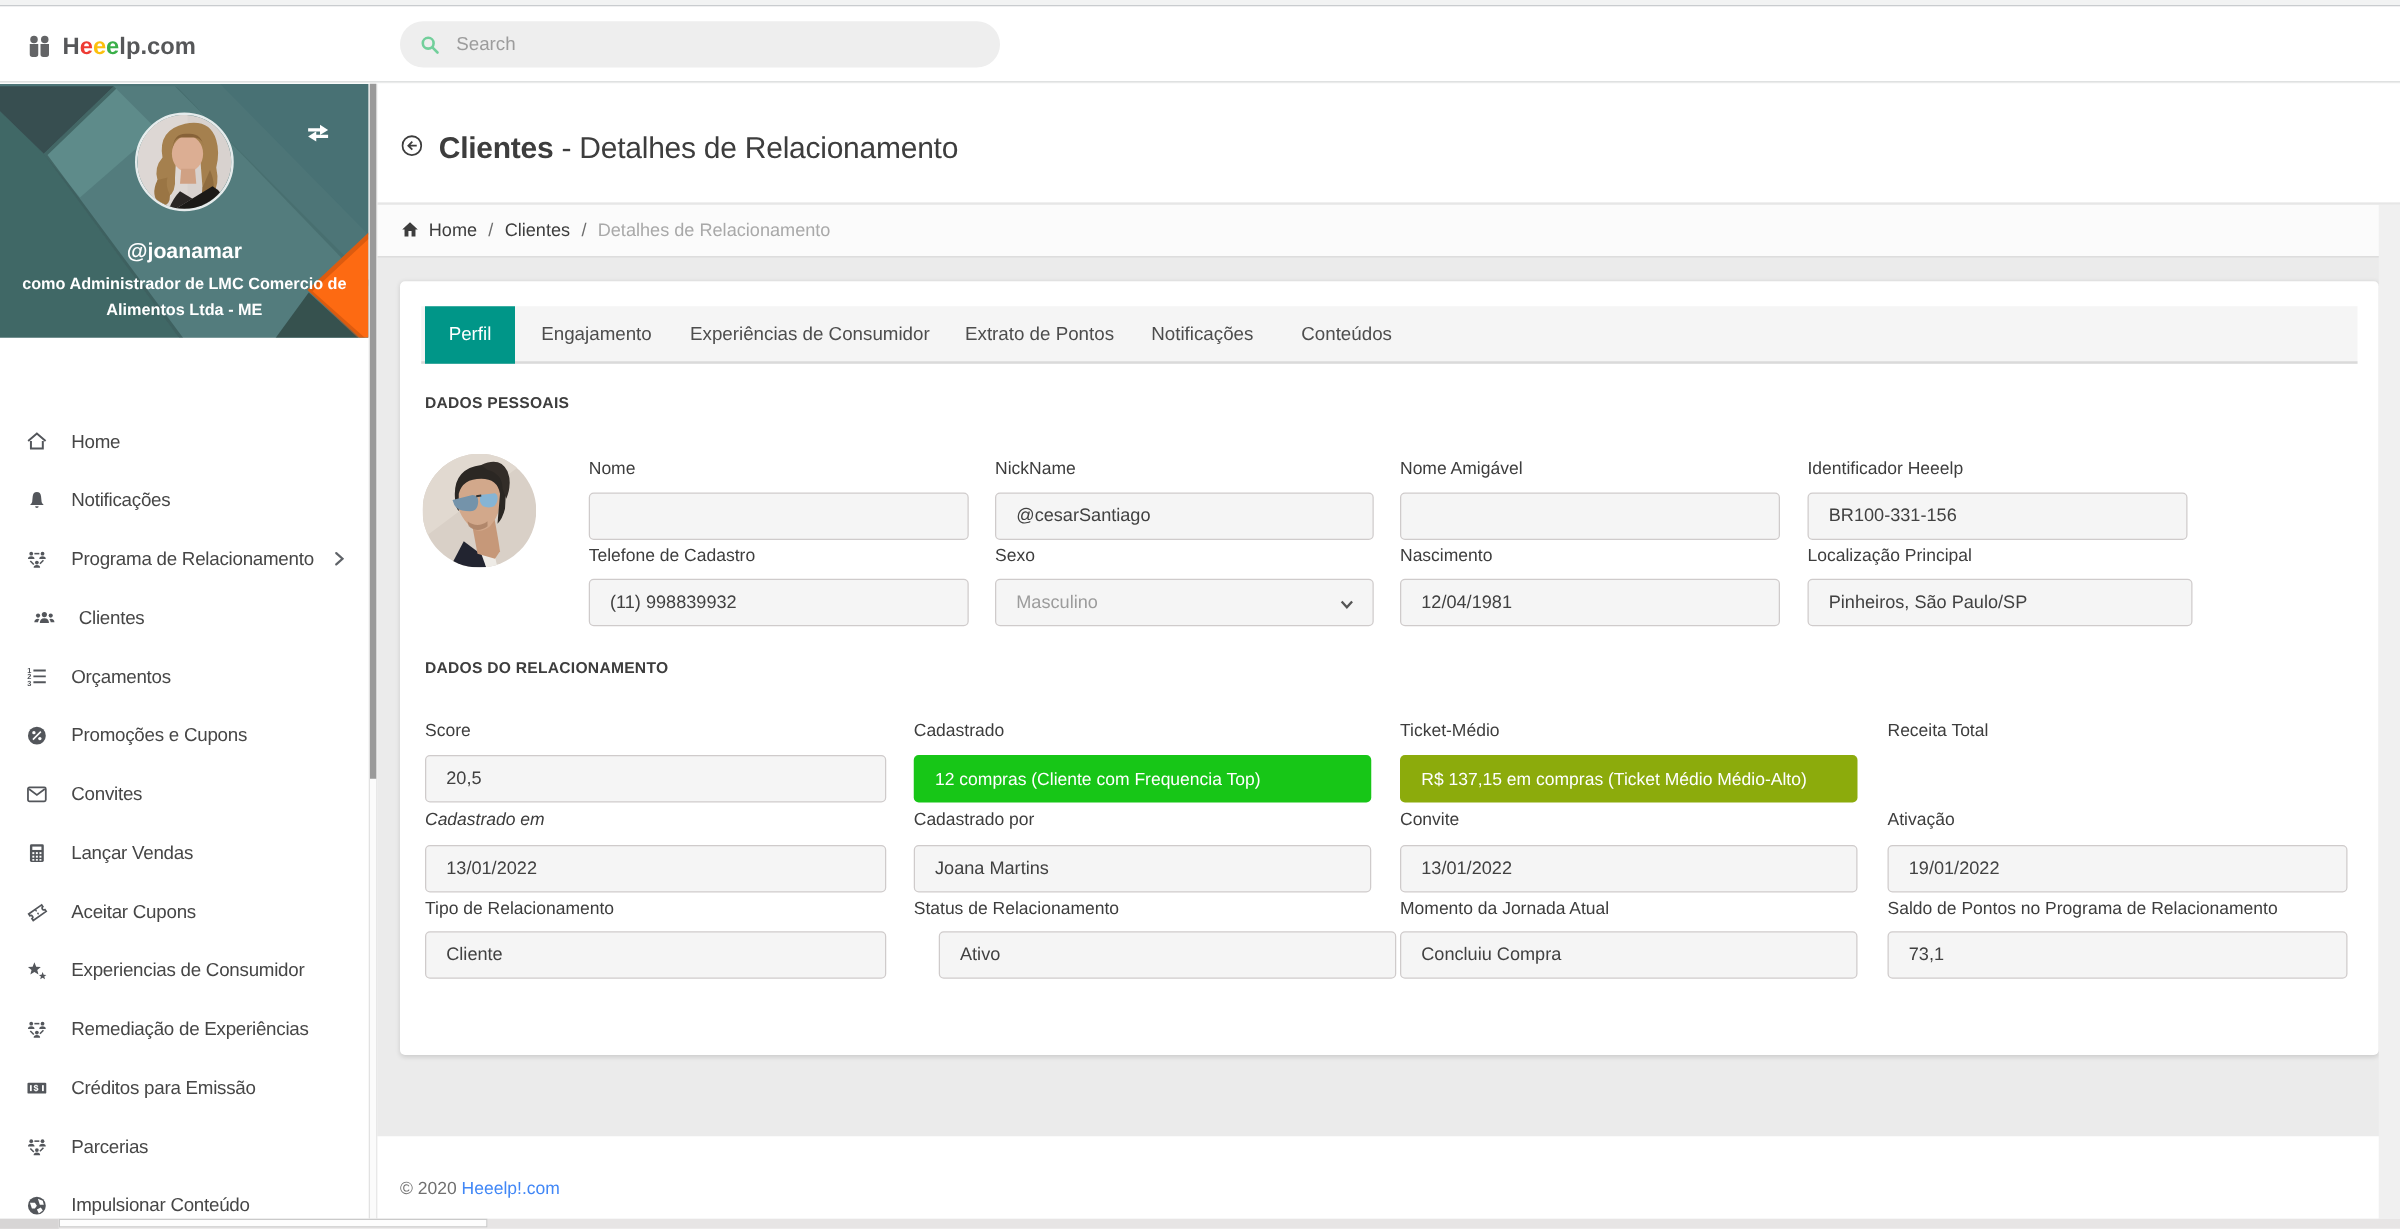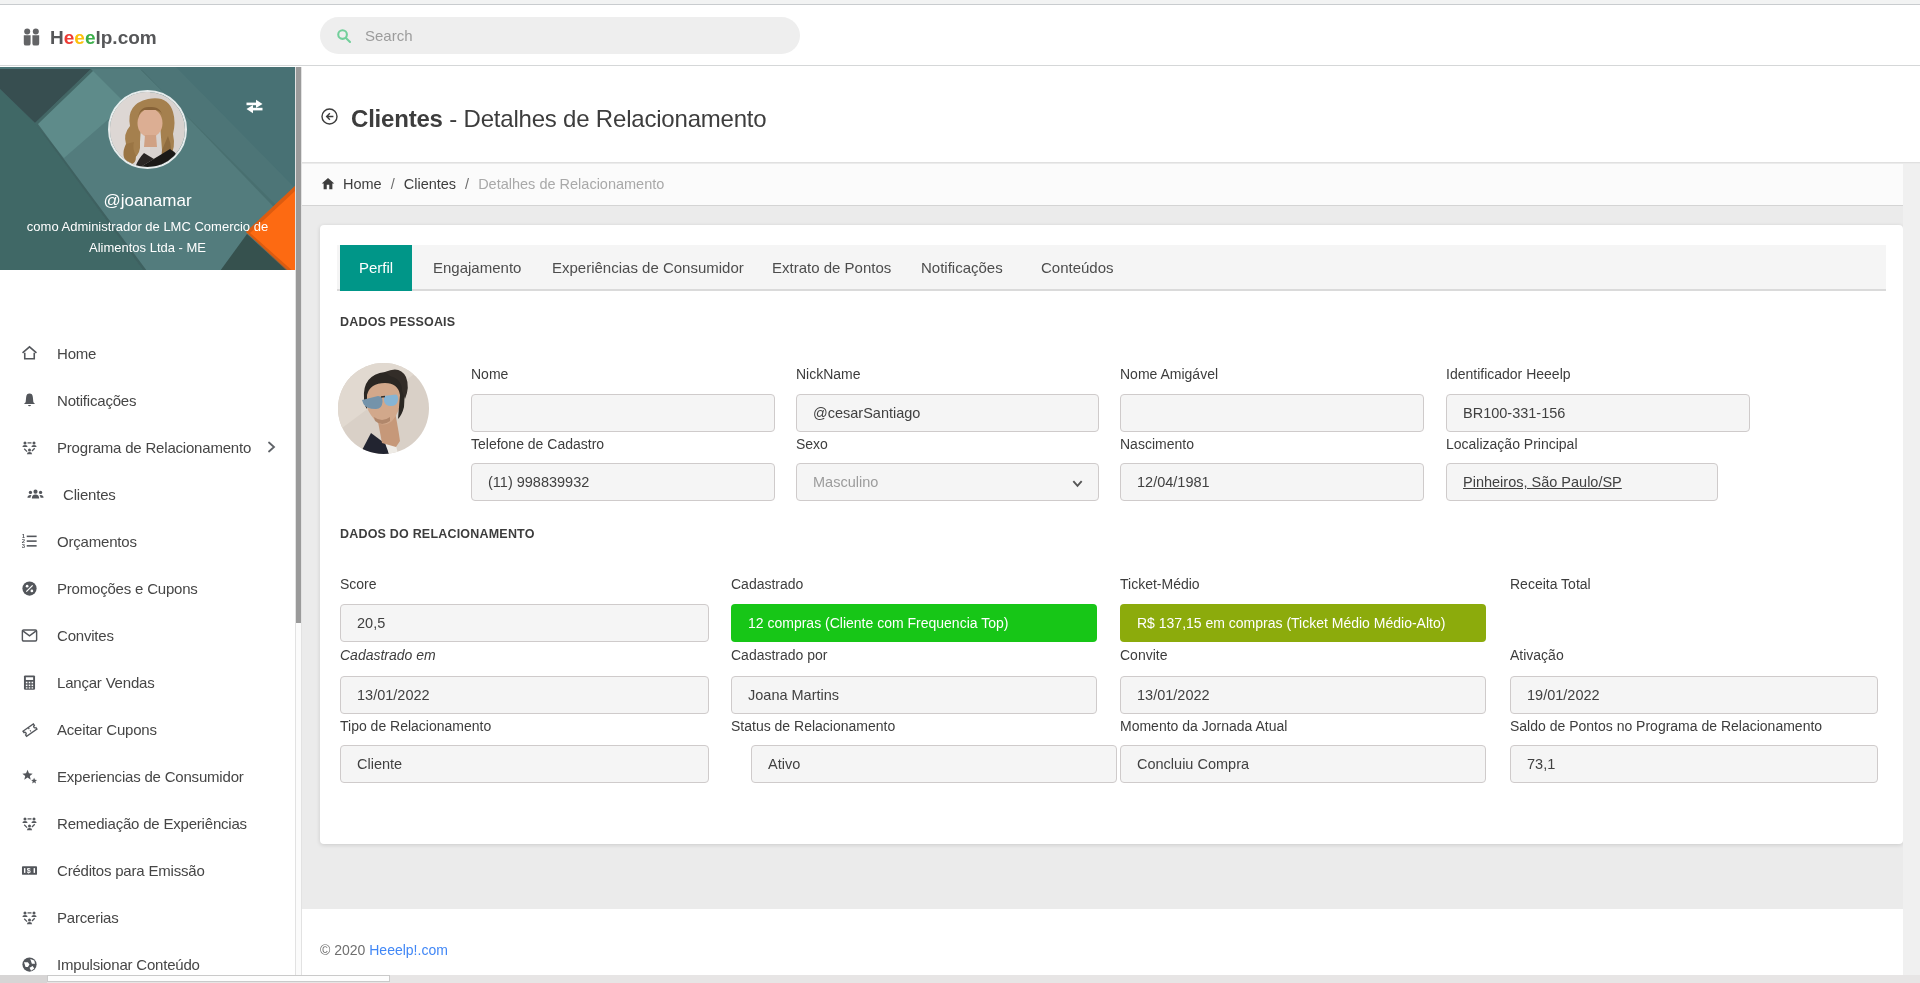--- a/index.html
+++ b/index.html
@@ -9,21 +9,21 @@
 #topstrip { position:absolute; top:0; left:0; width:1920px; height:5px; background:#f2f3f3; border-bottom:1px solid #c9cccf; }
 #topbar { position:absolute; top:6px; left:0; width:1920px; height:60px; background:#fff; border-bottom:1px solid #d5d7d8; }
 #logo { position:absolute; left:22px; top:22px; }
 #logotxt { position:absolute; left:50px; top:21px; font-size:19px; font-weight:bold; color:#565759; letter-spacing:0; }
 #searchpill { position:absolute; left:320px; top:11px; width:480px; height:37px; background:#eeeeee; border-radius:19px; }
 #searchpill svg { position:absolute; left:16px; top:11px; }
 #searchpill span { position:absolute; left:45px; top:10px; font-size:15px; color:#9c9c9c; }
 
 
 #sidebar { position:absolute; left:0; top:67px; width:295px; height:908px; background:#fff; }
-#profile { position:absolute; left:0; top:0; width:295px; height:203px; overflow:hidden; }
+#profile { position:absolute; left:0; top:0; width:295px; height:203px; overflow:hidden;font-weight:bold; }
 #profile svg.bg { position:absolute; left:0; top:0; }
 #avatar1 { position:absolute; left:108px; top:23px; width:79px; height:79px; border-radius:50%; border:2px solid rgba(255,255,255,.85); overflow:hidden; }
 #swapicon { position:absolute; left:246px; top:31px; color:#fff; }
 #pname { position:absolute; left:0; top:124px; width:295px; text-align:center; color:#fff; font-size:17px; }
 #psub { position:absolute; left:10px; top:149px; width:275px; text-align:center; color:#fff; font-size:13px; line-height:21px; }
 #minhaconta { position:absolute; left:0; top:210px; width:295px; height:47px; background:rgba(8,30,33,0.30); color:#fff; }
 #minhaconta .t { position:absolute; left:20px; top:14px; font-size:16px; }
 #minhaconta svg { position:absolute; right:18px; top:17px; }
 
 #menu { position:absolute; left:0; top:263px; width:295px; height:645px; background:#fff; }
@@ -351,21 +351,21 @@
       <div class="field" style="left: 1126px; top: 169px; width: 304px;">BR100-331-156</div>
       <div class="flabel" style="left: 151px; top: 211px;">Telefone de Cadastro</div>
       <div class="flabel" style="left: 476px; top: 211px;">Sexo</div>
       <div class="flabel" style="left: 800px; top: 211px;">Nascimento</div>
       <div class="flabel" style="left: 1126px; top: 211px;">Localização Principal</div>
       <div class="field" style="left: 151px; top: 238px; width: 304px;">(11) 998839932</div>
       <div class="field ph" style="left: 476px; top: 238px; width: 303px;">Masculino<svg style="position:absolute;right:14px;top:13px" width="13" height="13" viewBox="0 0 14 14">
           <path d="M2.5 4.5 L7 9.5 L11.5 4.5" fill="none" stroke="#555" stroke-width="2"></path>
         </svg></div>
       <div class="field" style="left: 800px; top: 238px; width: 304px;">12/04/1981</div>
-      <div class="field" style="left: 1126px; top: 238px; width: 272px; text-decoration: underline;">Pinheiros, São Paulo/SP</div>
+      <div class="field" style="left: 1126px; top: 238px; width: 308px;">Pinheiros, São Paulo/SP</div>
       <div class="sechead" style="left: 20px; top: 302px;">DADOS DO RELACIONAMENTO</div>
       <div class="flabel" style="left: 20px; top: 351px;">Score</div>
       <div class="flabel" style="left: 411px; top: 351px;">Cadastrado</div>
       <div class="flabel" style="left: 800px; top: 351px;">Ticket-Médio</div>
       <div class="flabel" style="left: 1190px; top: 351px;">Receita Total</div>
       <div class="field" style="left: 20px; top: 379px; width: 369px;">20,5</div>
       <div class="gbtn" style="left: 411px; top: 379px; width: 366px; background: rgb(23, 198, 23);">12 compras (Cliente com Frequencia Top)</div>
       <div class="gbtn" style="left: 800px; top: 379px; width: 366px; background: rgb(140, 171, 12);">R$ 137,15 em compras (Ticket Médio Médio-Alto)</div>
       <div class="flabel" style="left: 20px; top: 422px; font-style: italic;">Cadastrado em</div>
       <div class="flabel" style="left: 411px; top: 422px;">Cadastrado por</div>

